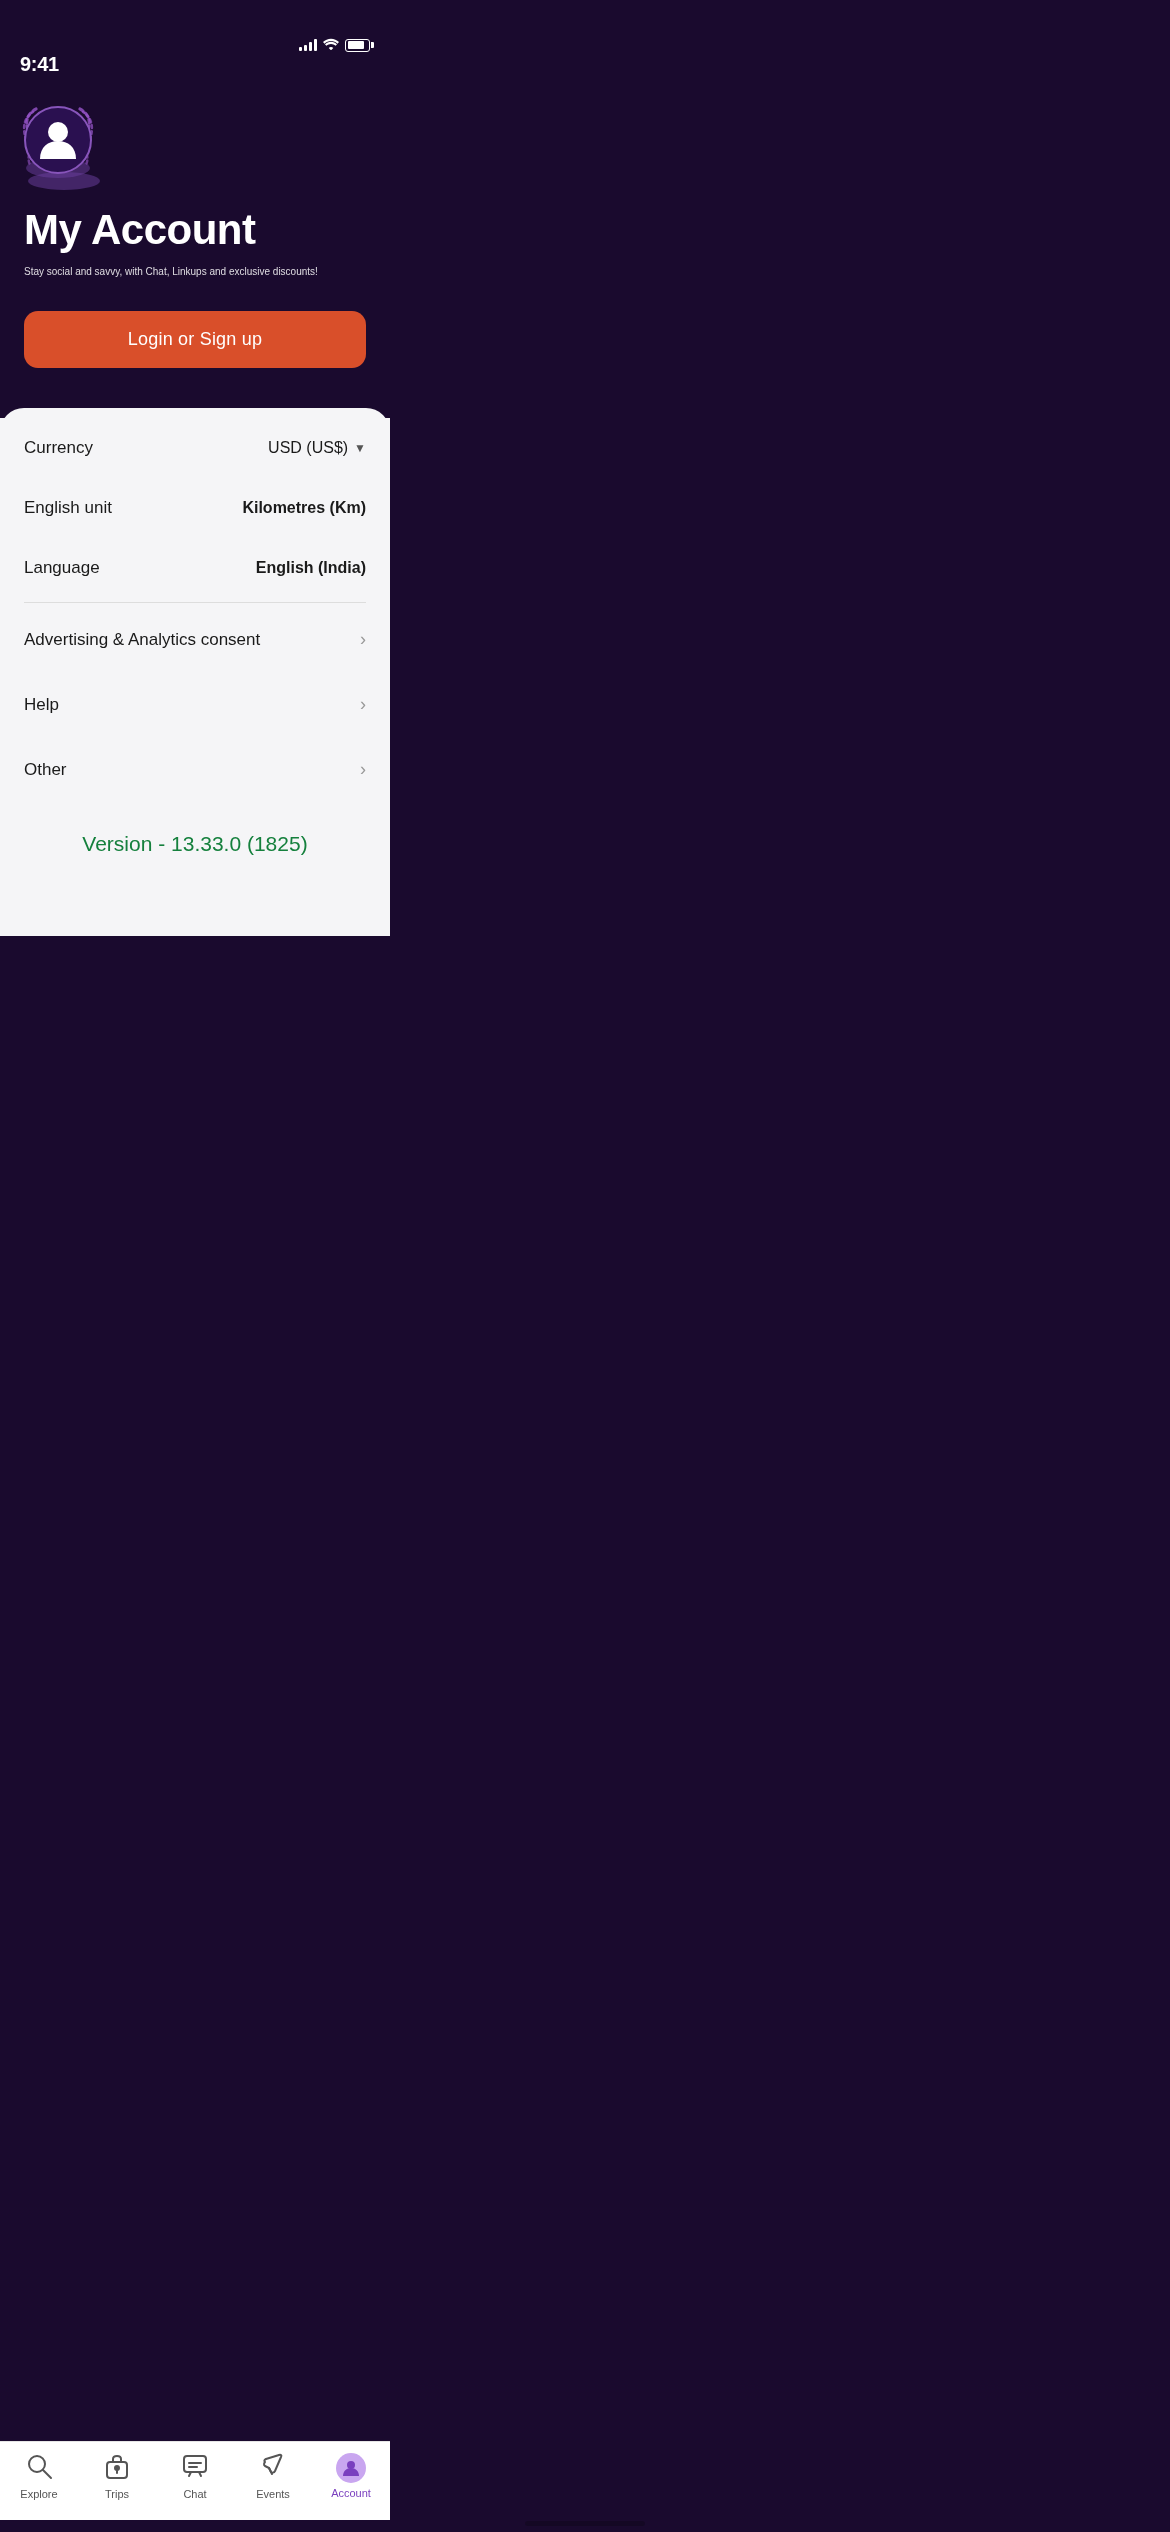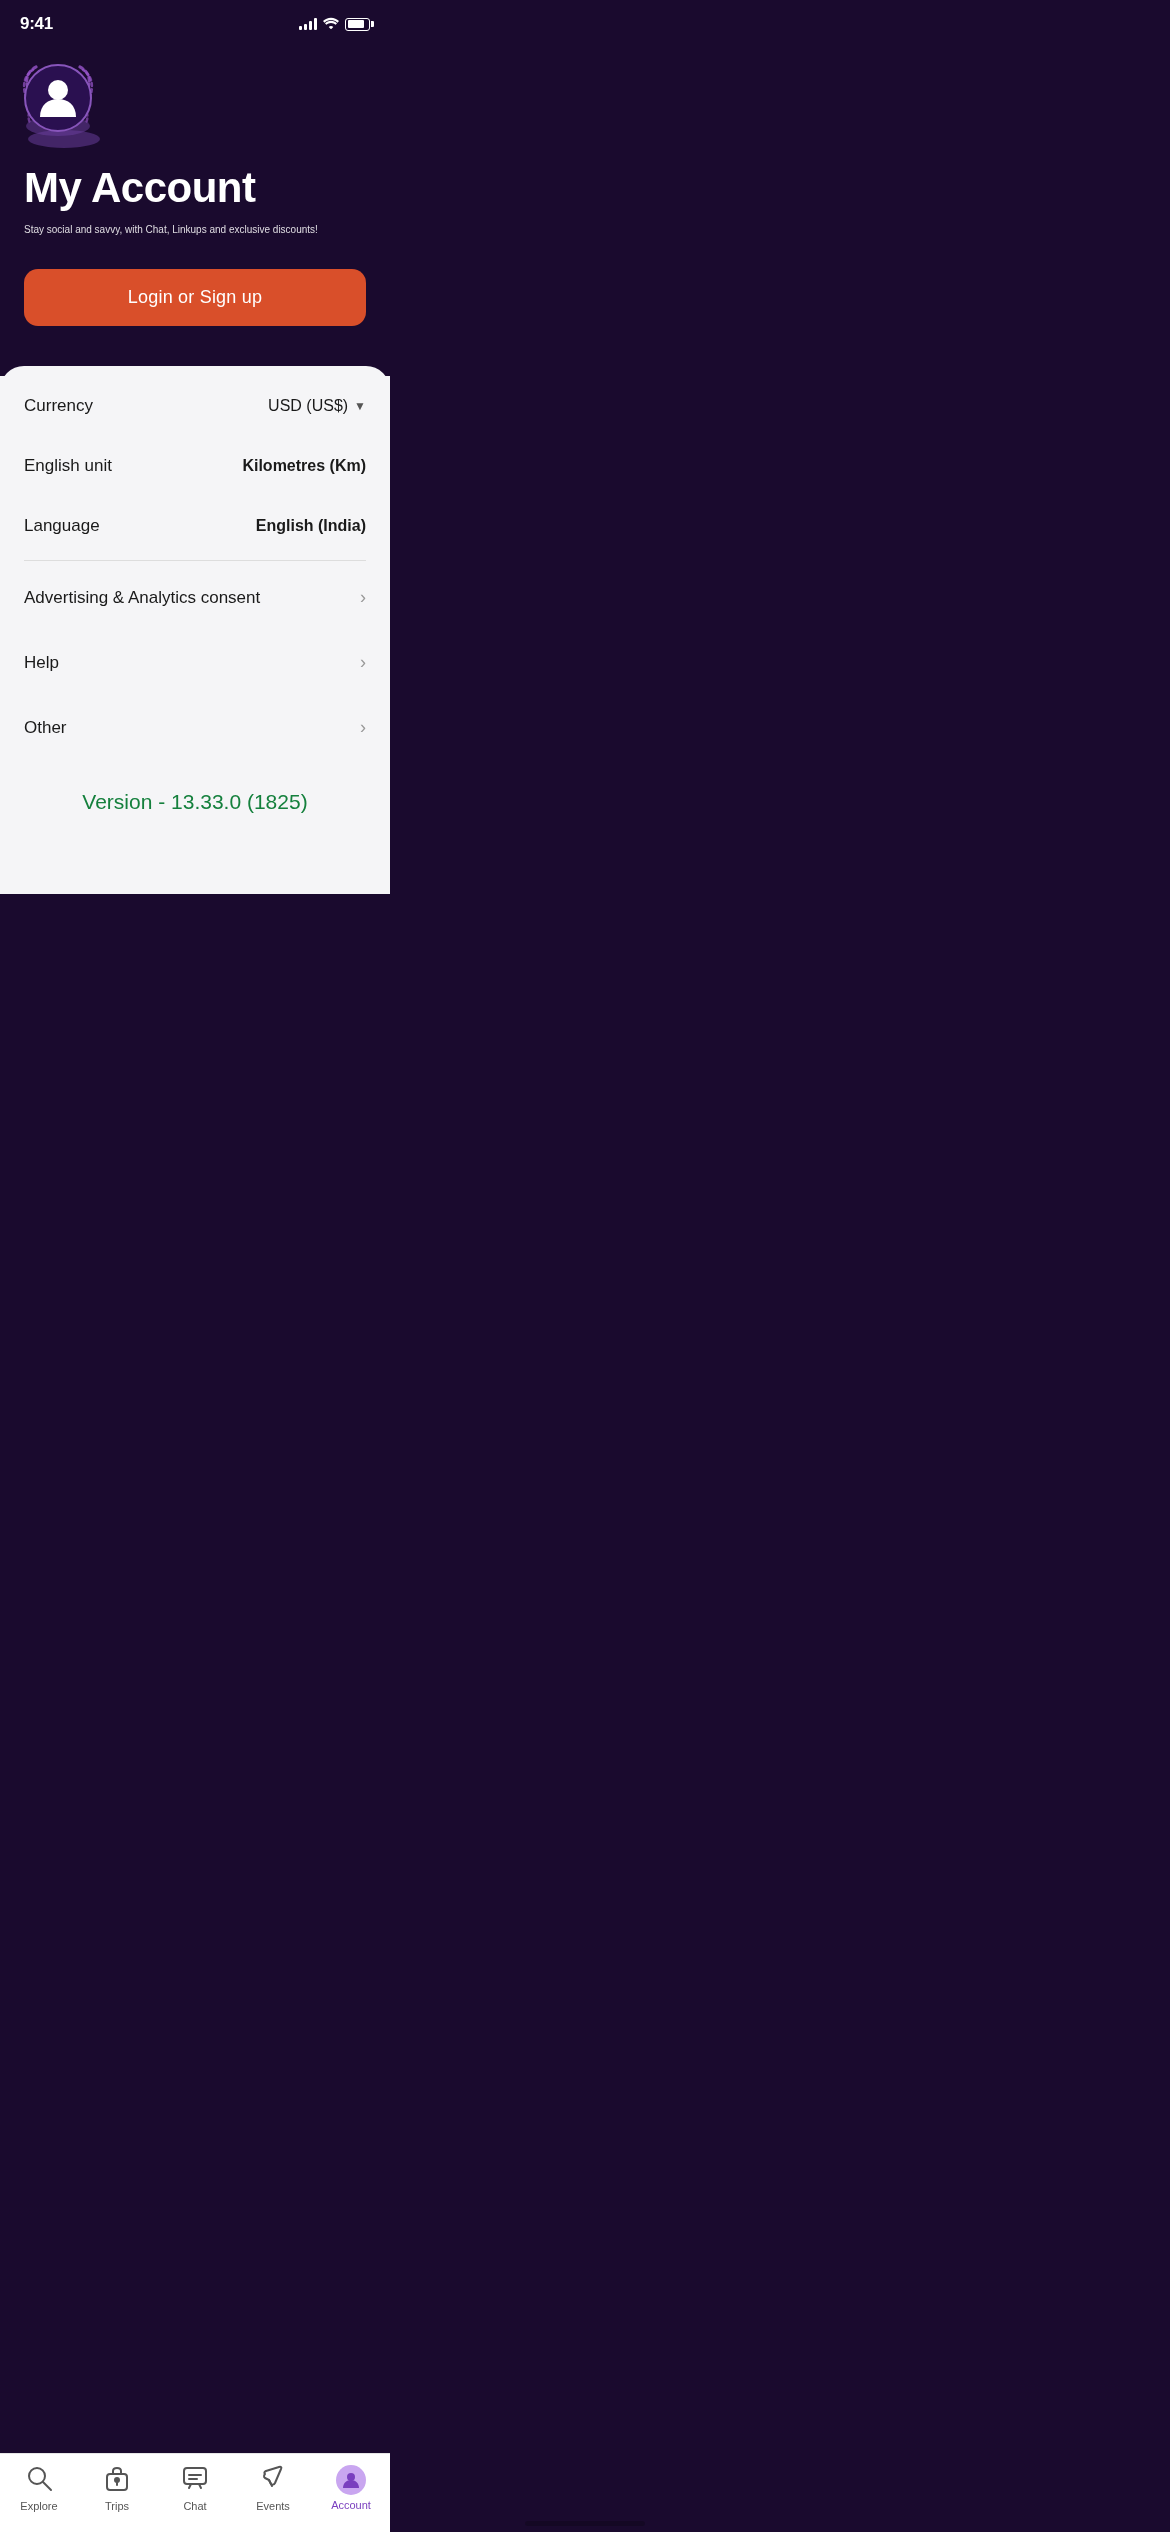--- a/index.html
+++ b/index.html
@@ -16,24 +16,25 @@
     
     .status-bar {
       display: flex;
       justify-content: space-between;
       align-items: center;
       padding: 14px 20px 10px;
       background: #1a0a2e;
     }
 
     .status-time {
-      font-size: 17px;
+      font-size: 20px;
       font-weight: 600;
       color: white;
       letter-spacing: -0.3px;
+      margin-top: 39px;
     }
 
     .status-icons {
       display: flex;
       align-items: center;
       gap: 6px;
     }
 
     .signal-bars {
       display: flex;
@@ -190,21 +191,21 @@
       text-align: center;
       color: #15803d;
       font-size: 21px;
       padding: 20px;
       margin-top: 10px;
     }
 
     
     .tab-bar {
       position: fixed;
-      bottom: 0;
+      bottom: 12px;
       left: 0;
       width: 390px;
       background: white;
       border-top: 1px solid #e5e5e5;
       display: flex;
       justify-content: space-around;
       align-items: center;
       padding: 10px 0 20px;
       z-index: 100;
     }

